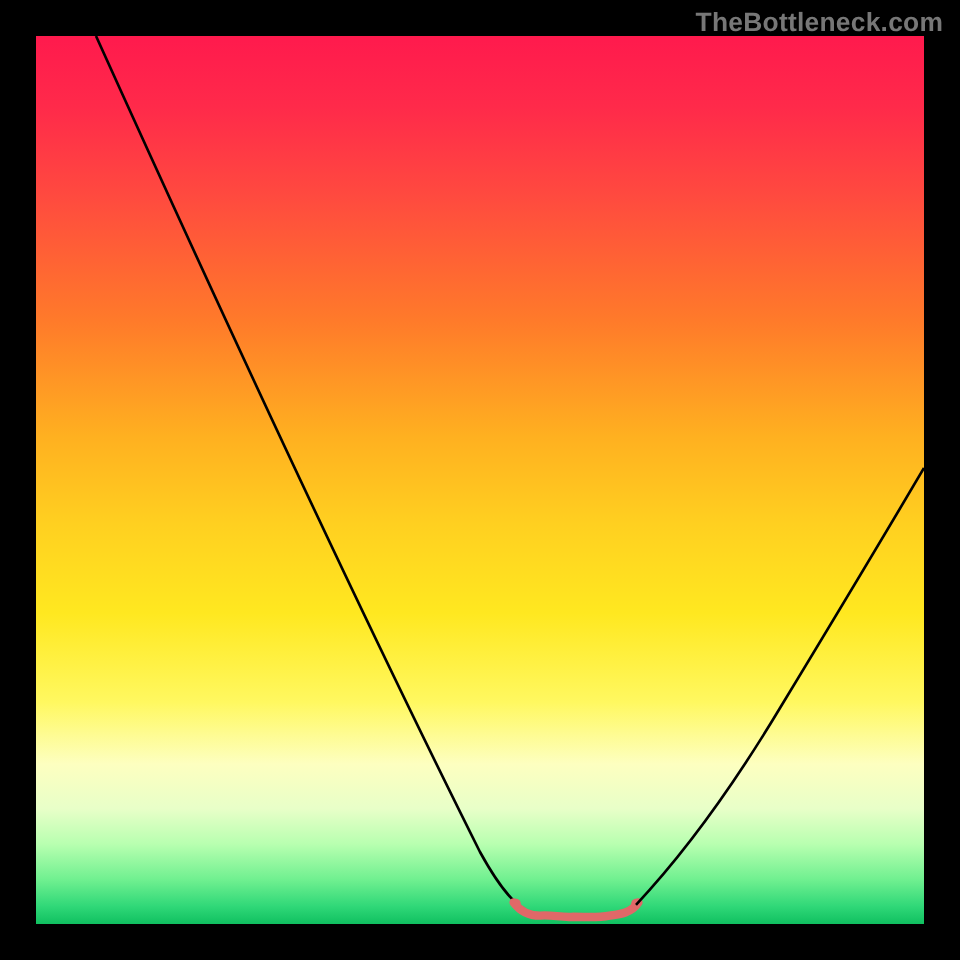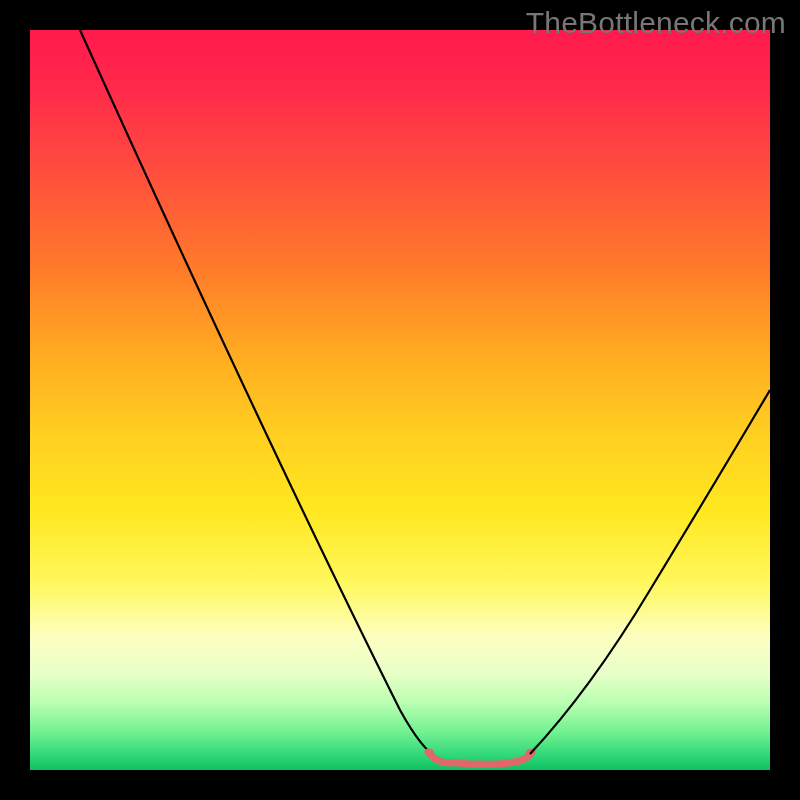--- a/index.html
+++ b/index.html
@@ -40,22 +40,22 @@
       #70f090 95%,
       #30d878 98%,
       #10c060 100%
     );
   }
   .watermark {
     position: absolute;
     top: 6px;
     right: 14px;
     color: #777;
-    font-size: 30px;
-    font-weight: 400;
+    font-size: 22px;
+    font-weight: 700;
     letter-spacing: 0.2px;
     user-select: none;
   }
   svg.curves {
     position: absolute;
     inset: 0;
     width: 100%;
     height: 100%;
   }
 </style>

